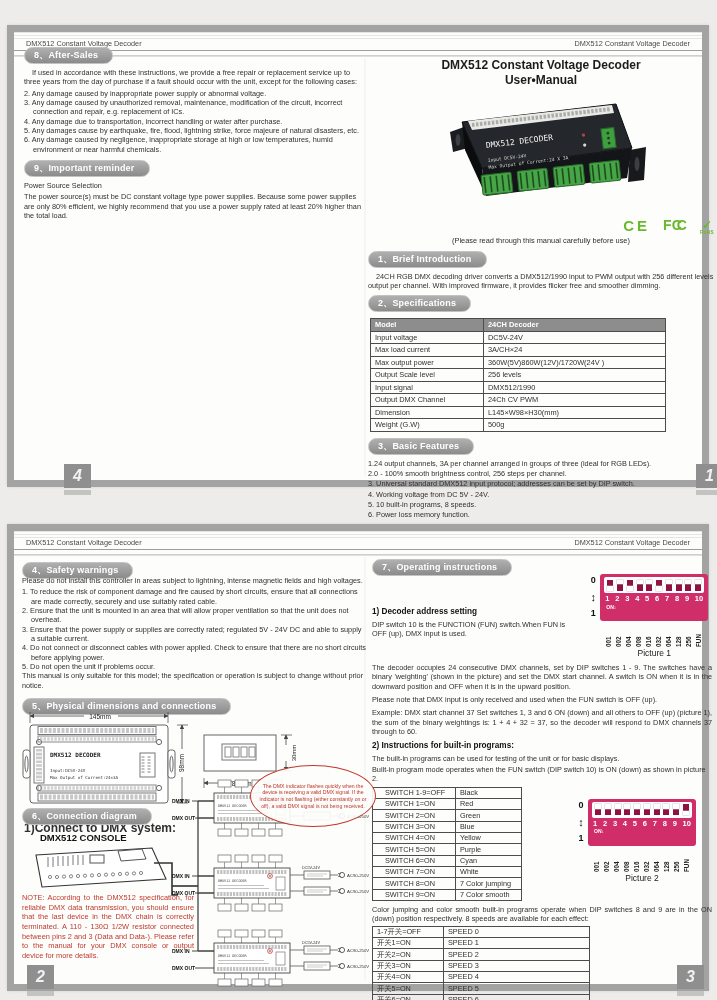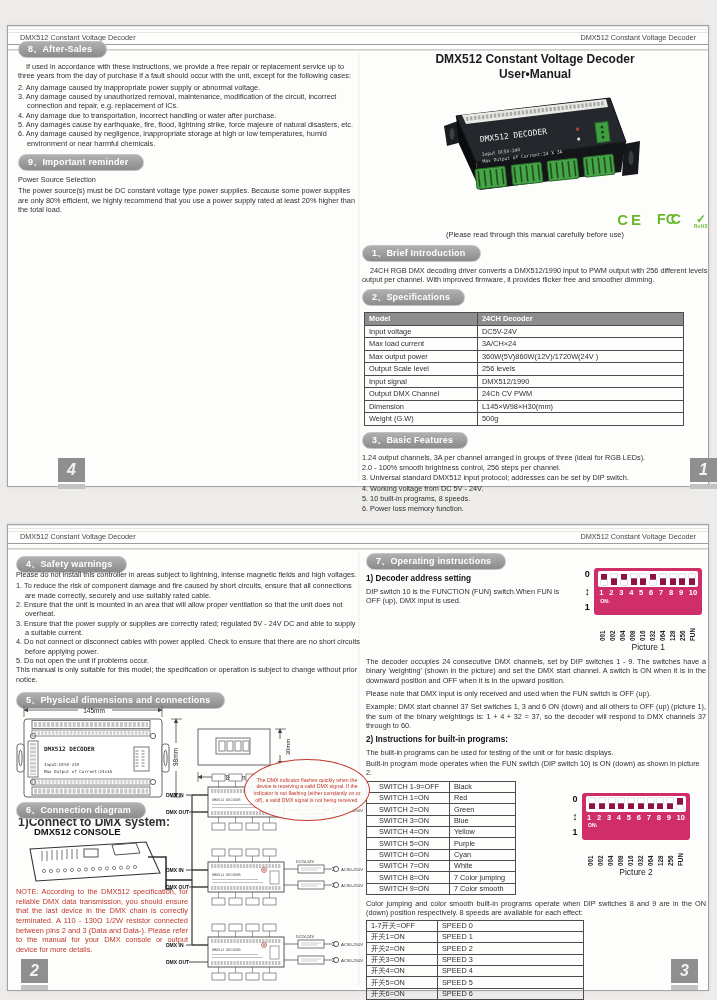--- a/index.html
+++ b/index.html
@@ -4,21 +4,21 @@
 <style>
   html,body{margin:0;padding:0;}
   body{
     width:717px;height:1000px;position:relative;
     background:#edecea;
     font-family:"Liberation Sans",sans-serif;
     color:#333;overflow:hidden;
   }
   .panel{
     position:absolute;left:7px;width:702px;background:#fdfdfc;
-    border:1px solid #a3a3a3;box-sizing:border-box;
+    border:7px solid #a3a3a3;box-sizing:border-box;
     box-shadow:0 0 3px rgba(0,0,0,.10);
   }
   .panel.top{top:25px;height:462px;}
   .panel.bottom{top:524px;height:467px;}
   .panel::before{content:"";position:absolute;left:0;right:0;top:0;height:7px;
     background:repeating-linear-gradient(180deg,#e6e5e3 0 1px,transparent 1px 3px);}
   .running{position:absolute;top:7px;left:12px;right:12px;display:flex;
     justify-content:space-between;font-size:7.3px;color:#4a4a4a;}
   .hrule{position:absolute;top:18px;left:0;right:0;height:4px;
     border-top:1px solid #9d9d9d;border-bottom:1px solid #cfcfcd;}
@@ -49,21 +49,21 @@
   .photo-wrap{text-align:center;margin:4px 0 0 0;}
   .marks{display:flex;justify-content:flex-end;align-items:flex-end;gap:13px;color:#6ab82e;height:18px;margin-top:1px;}
   .ce{font-size:15px;font-weight:bold;letter-spacing:3px;}
   .fcc{font-size:14px;font-weight:bold;letter-spacing:0;}
   .fcc .c2{margin-left:-5px;}
   .rohs{display:flex;flex-direction:column;align-items:center;line-height:1;}
   .rohs .chk{font-size:12px;font-weight:bold;}
   .rohs .rtxt{font-size:4.6px;font-weight:bold;letter-spacing:.4px;}
   .readnote{text-align:center;font-size:7.4px;color:#2e2e2e;margin:1px 0 5px 0;}
 
-  table.spec{border-collapse:collapse;width:320px;font-size:7.4px;margin:2px 0 6px 2px;}
+  table.spec{border-collapse:collapse;width:296px;font-size:7.4px;margin:2px 0 6px 2px;}
   table.spec td,table.spec th{border:1px solid #4c4c4c;padding:1px 4px;text-align:left;font-weight:normal;}
   table.spec th{background:#8d8d8d;color:#fff;font-weight:bold;}
   table.spec td:first-child,table.spec th:first-child{width:104px;}
 
   
   .pagebox{position:absolute;width:27px;}
   .pagebox .num{height:24px;background:#8f8f8f;color:#f2f2f2;font-size:16px;
     font-style:italic;font-weight:bold;display:flex;align-items:center;justify-content:center;}
   .pagebox .stripe{height:5px;background:#c3c3c1;margin-top:2px;}
 
@@ -509,21 +509,21 @@
         <use href="#dec" y="79"></use>
         <use href="#dec" y="154"></use>
       </svg>
     </div>
   </div>
 
   <div class="col c-p3 txt">
     <div class="pill">7、Operating instructions</div>
 
     <div class="flexrow">
-      <div style="width:212px;">
+      <div style="width:212px;margin-top:27px;">
         <p class="bold" style="font-size:8.2px;color:#111;">1) Decoder address setting</p>
         <p>DIP switch 10 is the FUNCTION (FUN) switch.When FUN is OFF (up), DMX input is used.</p>
       </div>
       <div class="dip-fig" style="margin-left:6px;margin-top:-6px;">
         <div class="dip-row">
           <div class="dip-zeroone">
             <span>0</span>
             <span class="updown">↕</span>
             <span>1</span>
           </div>

